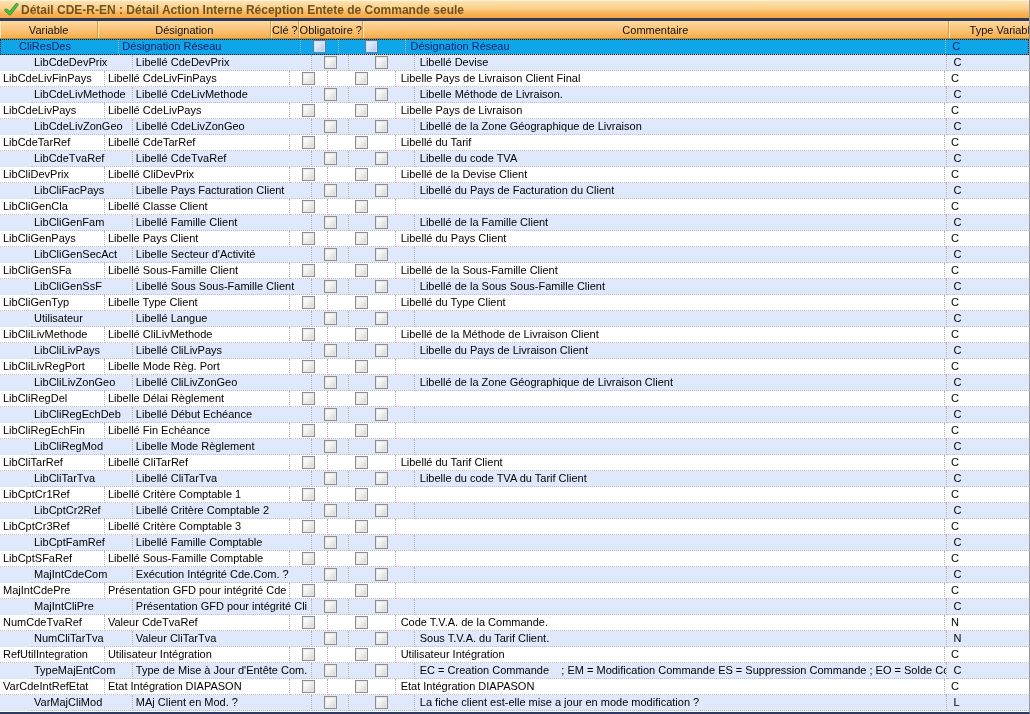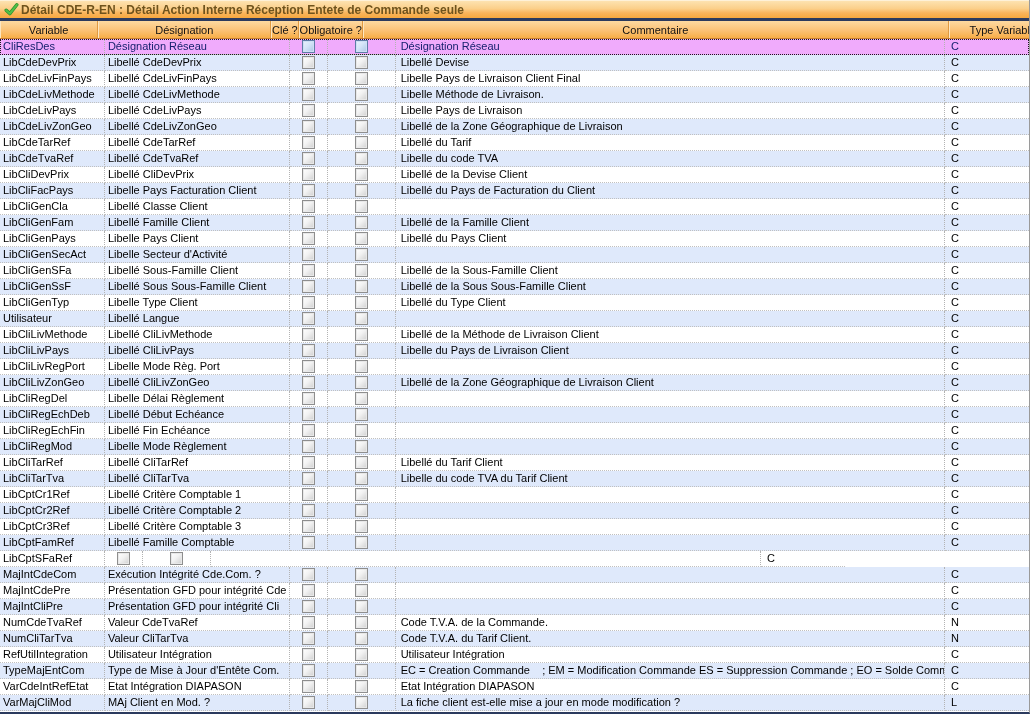--- a/index.html
+++ b/index.html
@@ -36,24 +36,24 @@
     box-sizing:border-box;height:100%;
     display:flex;align-items:center;justify-content:center;
     border-right:1px solid #e09a42;
     box-shadow:inset 1px 0 0 #fde6c0;
     white-space:pre;overflow:hidden;font-size:11px;color:#111;
   }
   .hcell:last-child{border-right:none;}
   
   .tbody{background:#fff;}
   .row{display:flex;height:16px;box-sizing:border-box;background:#fff;}
-  .row.alt{background:#dfe9fb;}
+  .row.alt{background:#dfe9fb;padding-left:31px;}
   .row.selected{
-    background:#f0abfc;color:#16216e;
-    outline:1px dotted #1a1a1a;outline-offset:-1px;
+    background:#0ea5e9;color:#16216e;
+    outline:1px dotted #1a1a1a;outline-offset:-1px;padding-left:16px;
   }
   .cell{
     box-sizing:border-box;height:100%;
     line-height:15px;white-space:pre;overflow:hidden;
     border-right:1px dotted #b3b3b3;border-bottom:1px dotted #c0c0c0;
     padding:0 3px;
   }
   .c-var{width:105px;}
   .c-des{width:185px;}
   .c-cle{width:38px;display:flex;align-items:center;justify-content:center;padding:0;}
@@ -352,20 +352,21 @@
         <div class="row alt">
           <div class="cell c-var">LibCptFamRef</div>
           <div class="cell c-des">Libellé Famille Comptable</div>
           <div class="cell c-cle"><div class="checkbox"></div></div>
           <div class="cell c-obl"><div class="checkbox"></div></div>
           <div class="cell c-com"></div>
           <div class="cell c-typ">C</div>
         </div>
         <div class="row">
           <div class="cell c-var">LibCptSFaRef</div>
+          <div class="cell c-des">Libellé Sous-Famille Comptable</div>
           <div class="cell c-cle"><div class="checkbox"></div></div>
           <div class="cell c-obl"><div class="checkbox"></div></div>
           <div class="cell c-com"></div>
           <div class="cell c-typ">C</div>
         </div>
         <div class="row alt">
           <div class="cell c-var">MajIntCdeCom</div>
           <div class="cell c-des">Exécution Intégrité Cde.Com. ?</div>
           <div class="cell c-cle"><div class="checkbox"></div></div>
           <div class="cell c-obl"><div class="checkbox"></div></div>
@@ -394,21 +395,21 @@
           <div class="cell c-cle"><div class="checkbox"></div></div>
           <div class="cell c-obl"><div class="checkbox"></div></div>
           <div class="cell c-com">Code T.V.A. de la Commande.</div>
           <div class="cell c-typ">N</div>
         </div>
         <div class="row alt">
           <div class="cell c-var">NumCliTarTva</div>
           <div class="cell c-des">Valeur CliTarTva</div>
           <div class="cell c-cle"><div class="checkbox"></div></div>
           <div class="cell c-obl"><div class="checkbox"></div></div>
-          <div class="cell c-com">Code T.V.A. du Tarif Client.</div>
+          <div class="cell c-com">Sous T.V.A. du Tarif Client.</div>
           <div class="cell c-typ">N</div>
         </div>
         <div class="row">
           <div class="cell c-var">RefUtilIntegration</div>
           <div class="cell c-des">Utilisateur Intégration</div>
           <div class="cell c-cle"><div class="checkbox"></div></div>
           <div class="cell c-obl"><div class="checkbox"></div></div>
           <div class="cell c-com">Utilisateur Intégration</div>
           <div class="cell c-typ">C</div>
         </div>

